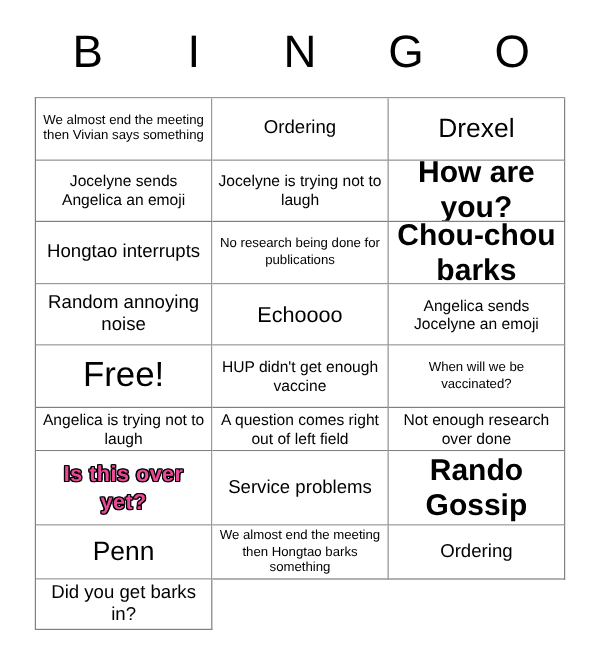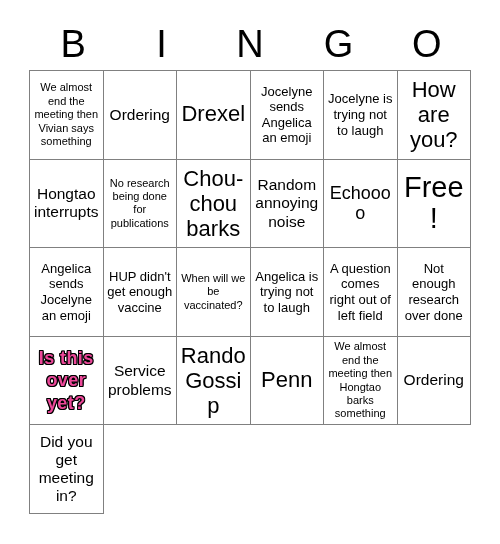--- a/index.html
+++ b/index.html
@@ -41,25 +41,25 @@
     line-height: 1;
     letter-spacing: 0;
     color: #000;
     font-family: "Liberation Sans", sans-serif;
   }
 
   
   #bingo-grid {
     position: absolute;
     left: 29px;
-    top: 70px;
+    top: 81px;
     width: 442px;
     height: 444px;
     display: grid;
-    grid-template-columns: repeat(6, 1fr);
+    grid-template-columns: repeat(3, 1fr);
     grid-template-rows: repeat(5, 1fr);
     border-top: 1px solid #808080;
     border-left: 1px solid #808080;
     box-sizing: border-box;
     background: #ffffff;
   }
   .cell {
     border-right: 1px solid #808080;
     border-bottom: 1px solid #808080;
     box-sizing: border-box;
@@ -79,21 +79,21 @@
     word-wrap: break-word;
     font-family: "Liberation Sans", sans-serif;
     color: #000;
   }
 
   
   .sz-xs  .cell-text { font-size: 11px; line-height: 1.22; }
   .sz-s   .cell-text { font-size: 13px; line-height: 1.2; }
   .sz-m   .cell-text { font-size: 15.5px; line-height: 1.18; }
   .sz-l   .cell-text { font-size: 18px; line-height: 1.16; }
-  .sz-xl  .cell-text { font-size: 22px; line-height: 1.14; }
+  .sz-xl  .cell-text { font-size: 25px; line-height: 1.14; font-weight: bold; }
   .sz-xxl .cell-text { font-size: 22px; line-height: 1.12; }
   .sz-free .cell-text { font-size: 29px; line-height: 1.1; }
 
   
   .outline-text .cell-text {
     font-size: 18px;
     font-weight: 700;
     line-height: 1.25;
     color: #ec4899;
     letter-spacing: 0.4px;
@@ -149,27 +149,27 @@
     <div class="cell sz-xl">
       <span class="cell-text">Chou-chou barks</span>
     </div>
     <div class="cell sz-m">
       <span class="cell-text">Random annoying noise</span>
     </div>
 
     <div class="cell sz-l">
       <span class="cell-text">Echoooo</span>
     </div>
+    <div class="cell sz-s">
+      <span class="cell-text">Angelica sends Jocelyne an emoji</span>
+    </div>
     <div class="cell sz-free">
       <span class="cell-text">Free!</span>
     </div>
     <div class="cell sz-s">
-      <span class="cell-text">Angelica sends Jocelyne an emoji</span>
-    </div>
-    <div class="cell sz-s">
       <span class="cell-text">HUP didn't get enough vaccine</span>
     </div>
     <div class="cell sz-xs">
       <span class="cell-text">When will we be vaccinated?</span>
     </div>
 
     <div class="cell sz-s">
       <span class="cell-text">Angelica is trying not to laugh</span>
     </div>
     <div class="cell sz-s">
@@ -191,17 +191,17 @@
     <div class="cell sz-xxl">
       <span class="cell-text">Penn</span>
     </div>
     <div class="cell sz-xs">
       <span class="cell-text">We almost end the meeting then Hongtao barks something</span>
     </div>
     <div class="cell sz-m">
       <span class="cell-text">Ordering</span>
     </div>
     <div class="cell sz-m">
-      <span class="cell-text">Did you get meeting in?</span>
+      <span class="cell-text">Did you get barks in?</span>
     </div>
 
   </div>
 </div>
 
 </body></html>

